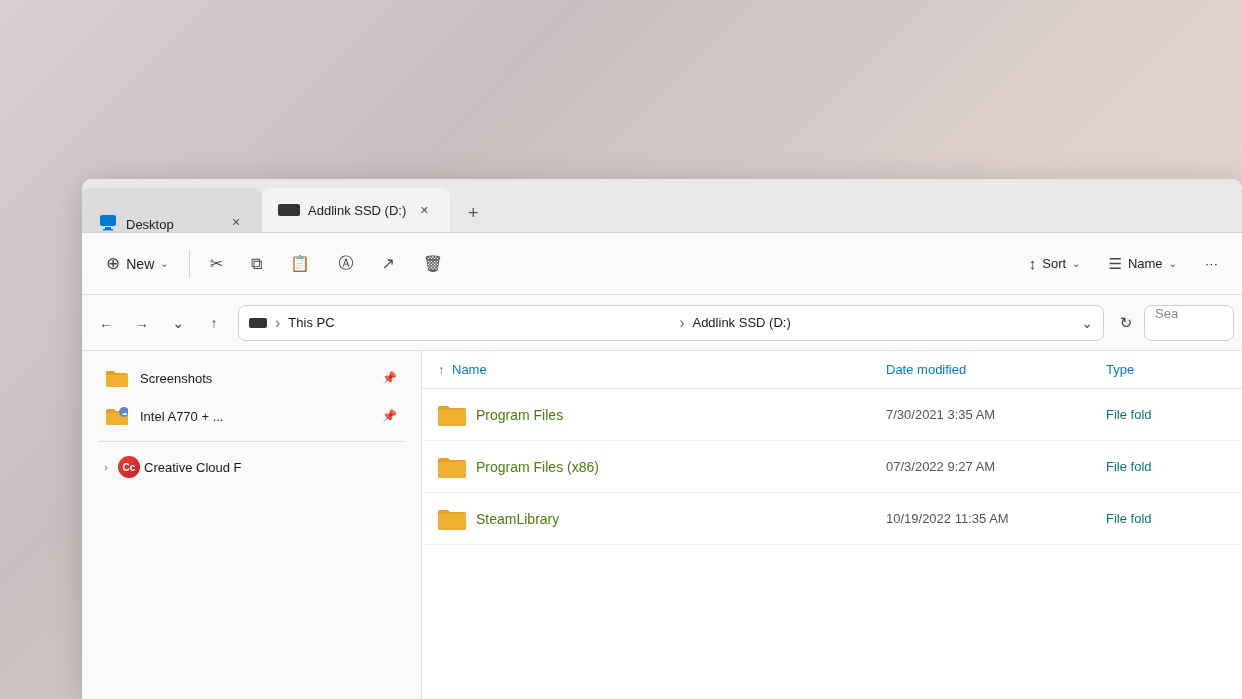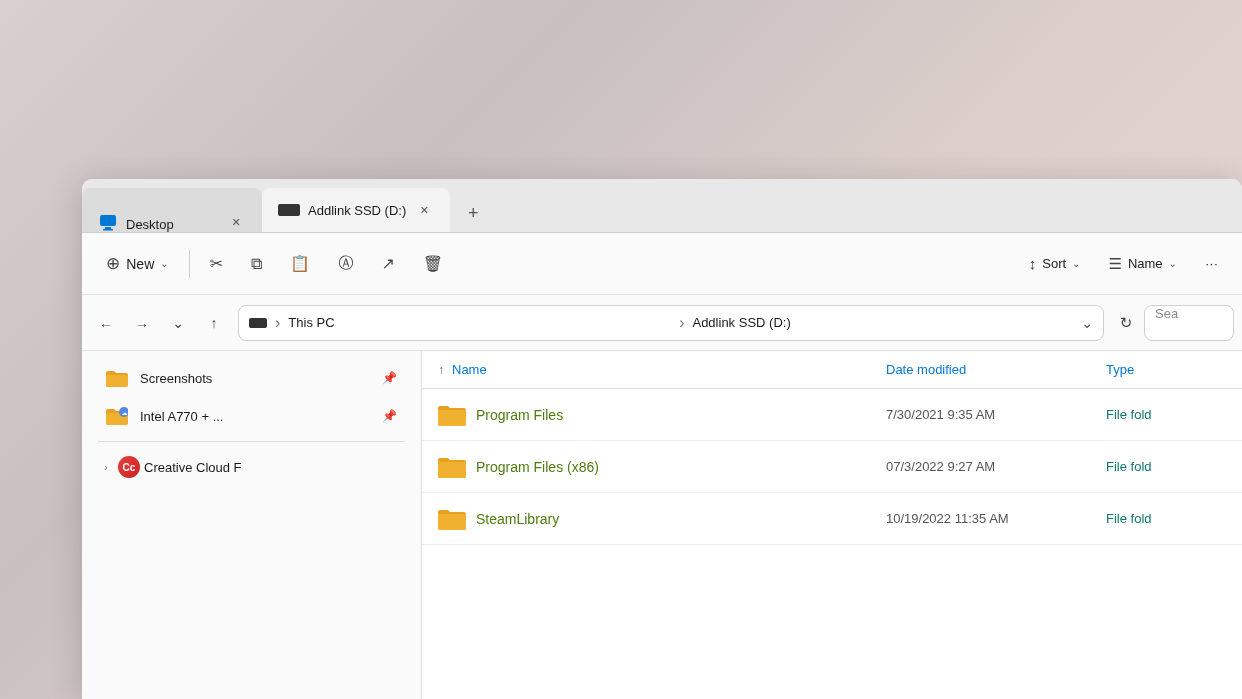--- a/index.html
+++ b/index.html
@@ -534,21 +534,21 @@
         <span class="col-header col-type">Type</span>
       </div>
 
       <div id="file-rows-container">
           <div class="file-row">
       <svg class="file-folder-icon" viewBox="0 0 28 24">
         <path d="M0 5 Q0 3 2 3 L10 3 L12 5 L26 5 Q28 5 28 7 L28 21 Q28 23 26 23 L2 23 Q0 23 0 21Z" fill="#e8a020"></path>
         <path d="M0 7 L28 7 L28 21 Q28 23 26 23 L2 23 Q0 23 0 21Z" fill="#f0b030"></path>
       </svg>
       <span class="file-name">Program Files</span>
-      <span class="file-date">7/30/2021 9:35 AM</span>
+      <span class="file-date">7/30/2021 3:35 AM</span>
       <span class="file-type">File fold</span>
     </div>
           <div class="file-row">
       <svg class="file-folder-icon" viewBox="0 0 28 24">
         <path d="M0 5 Q0 3 2 3 L10 3 L12 5 L26 5 Q28 5 28 7 L28 21 Q28 23 26 23 L2 23 Q0 23 0 21Z" fill="#e8a020"></path>
         <path d="M0 7 L28 7 L28 21 Q28 23 26 23 L2 23 Q0 23 0 21Z" fill="#f0b030"></path>
       </svg>
       <span class="file-name">Program Files (x86)</span>
       <span class="file-date">07/3/2022 9:27 AM</span>
       <span class="file-type">File fold</span>

